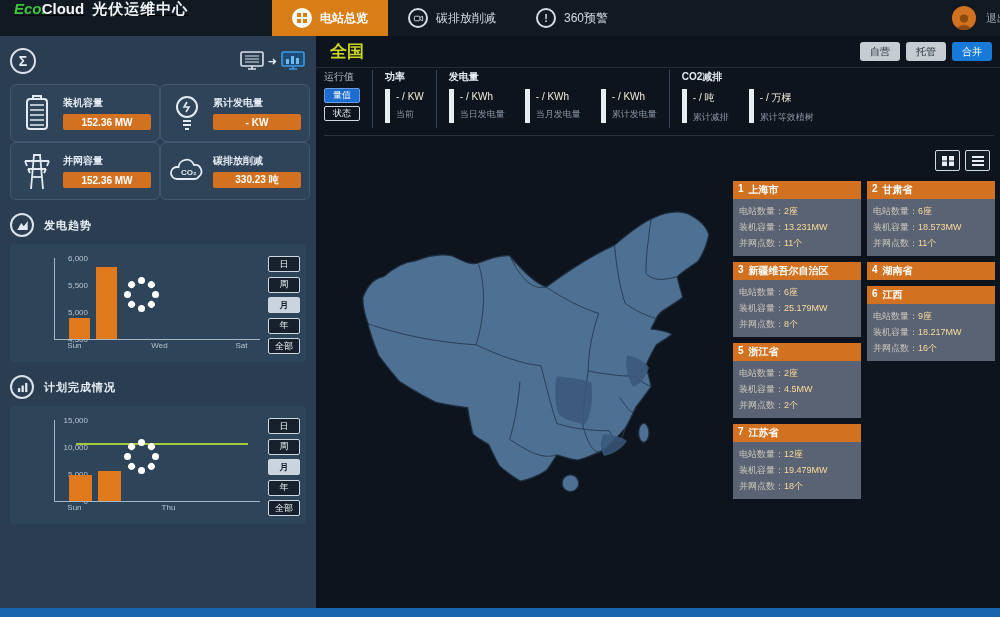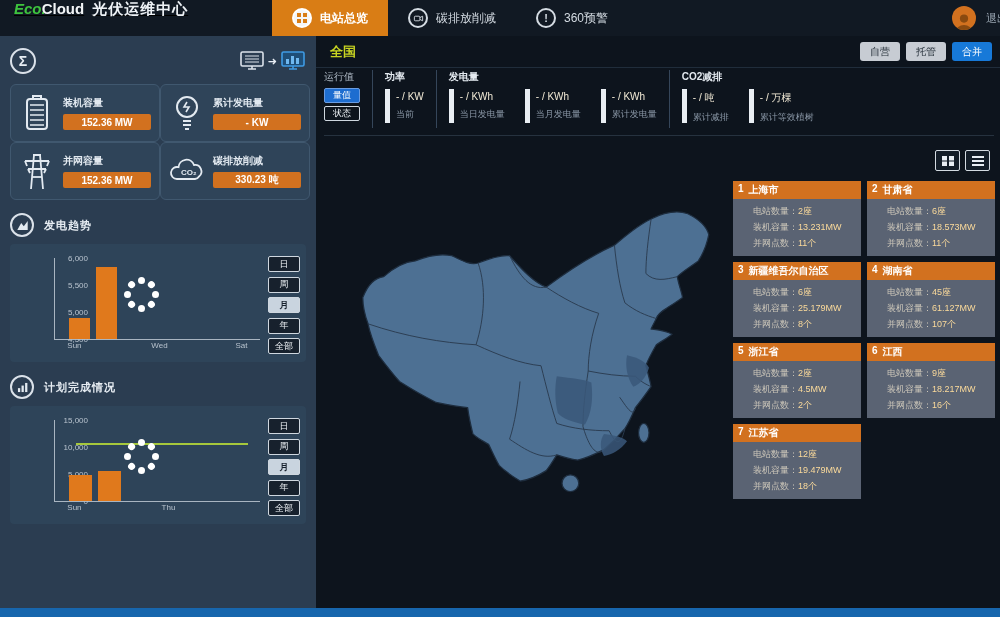--- a/index.html
+++ b/index.html
@@ -53,21 +53,21 @@
   .spin i:nth-child(1){transform:rotate(0deg) translate(14px);} .spin i:nth-child(2){transform:rotate(45deg) translate(14px);}
   .spin i:nth-child(3){transform:rotate(90deg) translate(14px);} .spin i:nth-child(4){transform:rotate(135deg) translate(14px);}
   .spin i:nth-child(5){transform:rotate(180deg) translate(14px);} .spin i:nth-child(6){transform:rotate(225deg) translate(14px);}
   .spin i:nth-child(7){transform:rotate(270deg) translate(14px);} .spin i:nth-child(8){transform:rotate(315deg) translate(14px);}
   .range-col { width:32px; display:flex; flex-direction:column; justify-content:space-between; padding:2px 0; }
   .range-btn { height:16px; background:#17212d; border:1px solid #cfd7df; border-radius:2px; color:#eef2f6; font-size:9px; display:flex; align-items:center; justify-content:center; cursor:pointer; }
   .range-btn.sel { background:#c9d4df; color:#17212d; font-weight:bold; }
 
   
   .main-head { position:absolute; left:316px; top:36px; right:0; height:32px; display:flex; align-items:center; padding:0 8px 0 14px; border-bottom:1px solid #202d3b; }
-  .region { color:#c9d522; font-size:13px; font-weight:bold; }
+  .region { color:#c9d522; font-size:17px; font-weight:bold; }
   .mode-btns { margin-left:auto; display:flex; gap:6px; }
   .mode-btn { min-width:40px; height:19px; border-radius:3px; background:#c7ccd3; color:#26303a; font-size:10px; display:flex; align-items:center; justify-content:center; padding:0 4px; cursor:pointer; }
   .mode-btn.active { background:#1779d8; color:#fff; }
 
   .filterbar { position:absolute; left:324px; top:70px; right:6px; height:66px; display:flex; align-items:flex-start; border-bottom:1px solid #26323f; }
   .f-label { color:#aeb9c5; font-size:10px; margin-bottom:4px; }
   .f-sect-label { color:#e4eaf0; font-size:10px; font-weight:bold; margin-bottom:5px; }
   .runv { display:flex; flex-direction:column; }
   .runv .opt { width:36px; height:15px; font-size:9px; display:flex; align-items:center; justify-content:center; border-radius:2px; margin-bottom:3px; cursor:pointer; }
   .runv .opt.sel { background:#1d6dd0; border:1px solid #6b9ce0; color:#fff; }
@@ -83,21 +83,21 @@
   .map-toggles { position:absolute; right:10px; top:150px; display:flex; gap:5px; }
   .mt-btn { width:25px; height:21px; background:#131d28; border:1px solid #d3dae1; border-radius:2px; display:flex; align-items:center; justify-content:center; cursor:pointer; }
 
   .china-map { position:absolute; left:352px; top:198px; }
 
   .cards { position:absolute; left:733px; top:181px; display:flex; gap:6px; }
   .card-col { display:flex; flex-direction:column; gap:6px; }
   .pcard { width:128px; }
   .pcard-head { background:#d2711f; color:#fff; font-size:10px; font-weight:bold; padding:2px 5px; display:flex; gap:5px; }
   .pcard-body { background:rgba(99,107,125,0.9); padding:4px 6px 5px 6px; }
-  .pcard-line { font-size:9px; line-height:16px; white-space:nowrap;margin-left:14px; }
+  .pcard-line { font-size:9px; line-height:16px; white-space:nowrap; }
   .pl-label { color:#cdc7ba; }
   .pl-val { color:#fbda9b; }
 
   .footer-bar { position:absolute; left:0; bottom:0; width:1000px; height:9px; background:#1766ad; }
 
   svg { overflow:visible; }
 </style>
 </head>
 <body>
 
@@ -493,25 +493,20 @@
           <div class="pcard-line"><span class="pl-label">电站数量：</span><span class="pl-val">6座</span></div>
           <div class="pcard-line"><span class="pl-label">装机容量：</span><span class="pl-val">18.573MW</span></div>
           <div class="pcard-line"><span class="pl-label">并网点数：</span><span class="pl-val">11个</span></div>
         </div>
       </div>
       <div class="pcard">
         <div class="pcard-head">
             <span>4</span>
             <span>湖南省</span>
           </div>
-        <div class="pcard-body">
-          <div class="pcard-line"><span class="pl-label">电站数量：</span><span class="pl-val">45座</span></div>
-          <div class="pcard-line"><span class="pl-label">装机容量：</span><span class="pl-val">61.127MW</span></div>
-          <div class="pcard-line"><span class="pl-label">并网点数：</span><span class="pl-val">107个</span></div>
-        </div>
       </div>
       <div class="pcard">
         <div class="pcard-head">
             <span>6</span>
             <span>江西</span>
           </div>
         <div class="pcard-body">
           <div class="pcard-line"><span class="pl-label">电站数量：</span><span class="pl-val">9座</span></div>
           <div class="pcard-line"><span class="pl-label">装机容量：</span><span class="pl-val">18.217MW</span></div>
           <div class="pcard-line"><span class="pl-label">并网点数：</span><span class="pl-val">16个</span></div>

